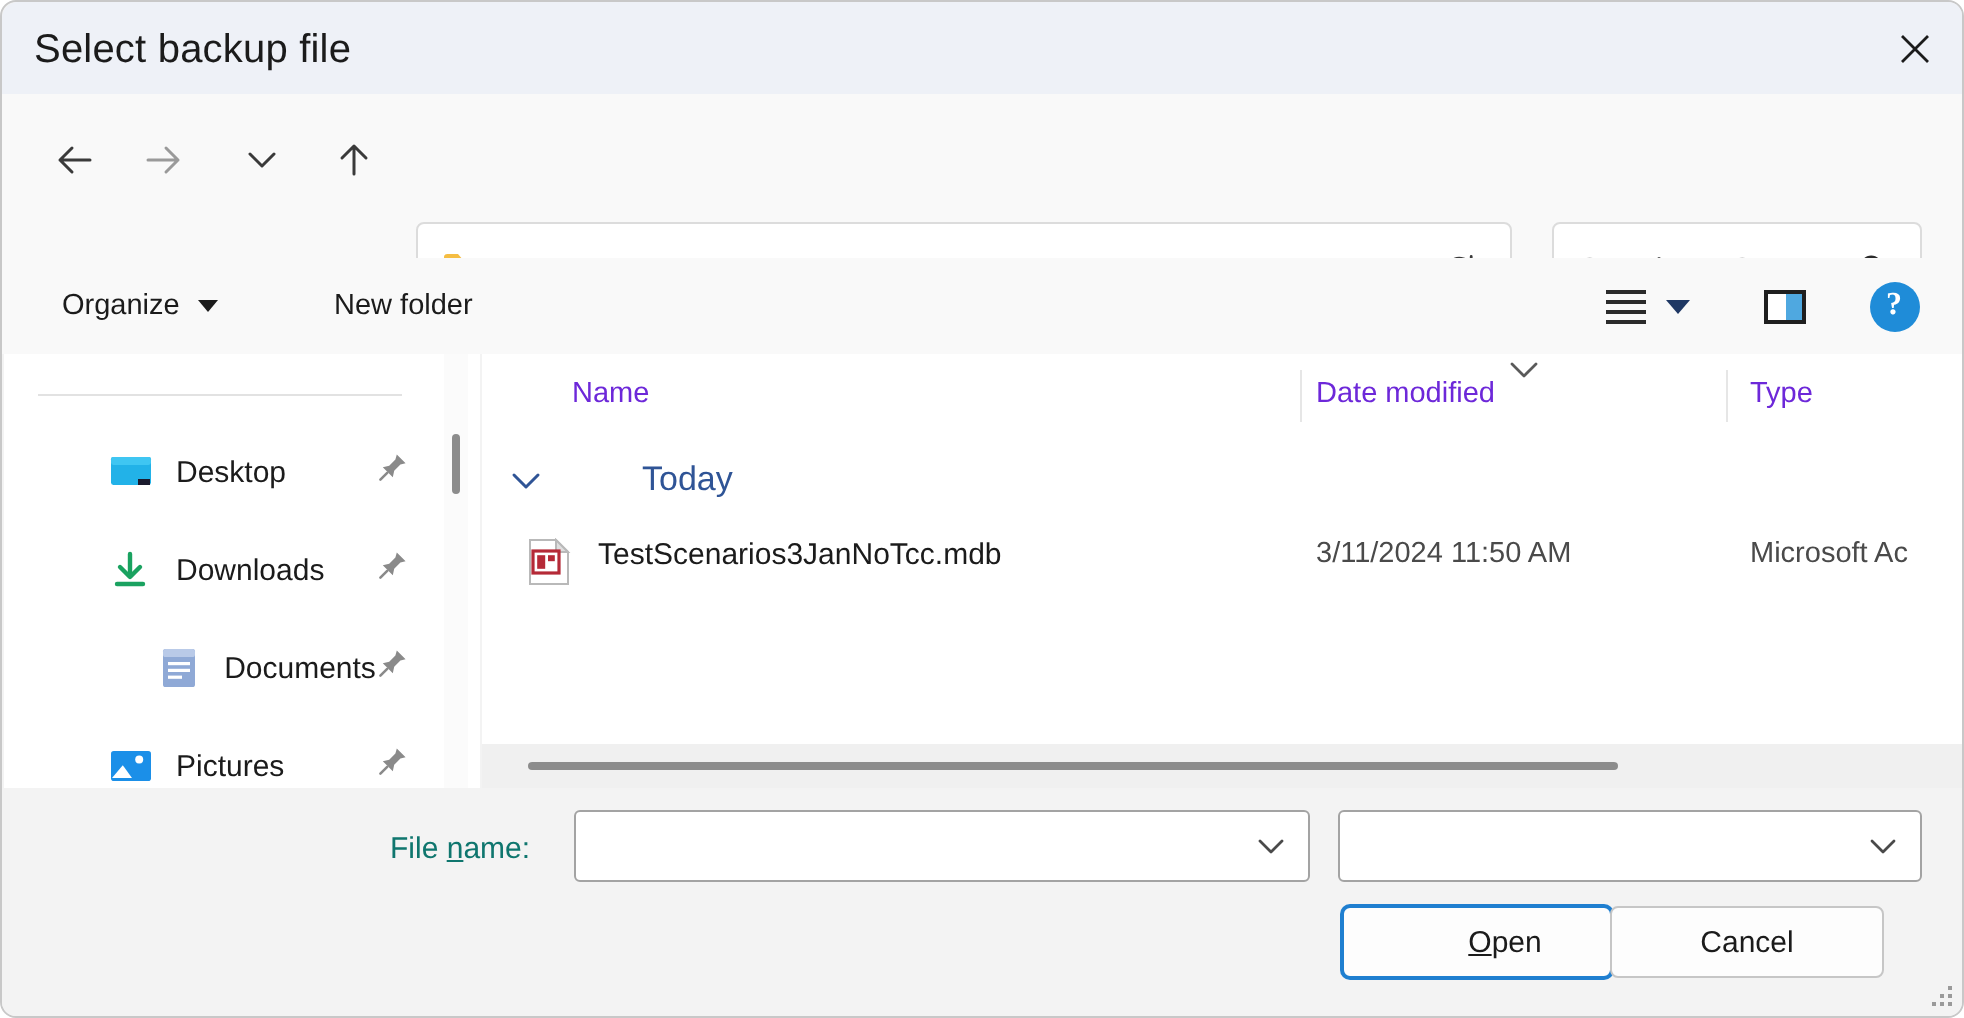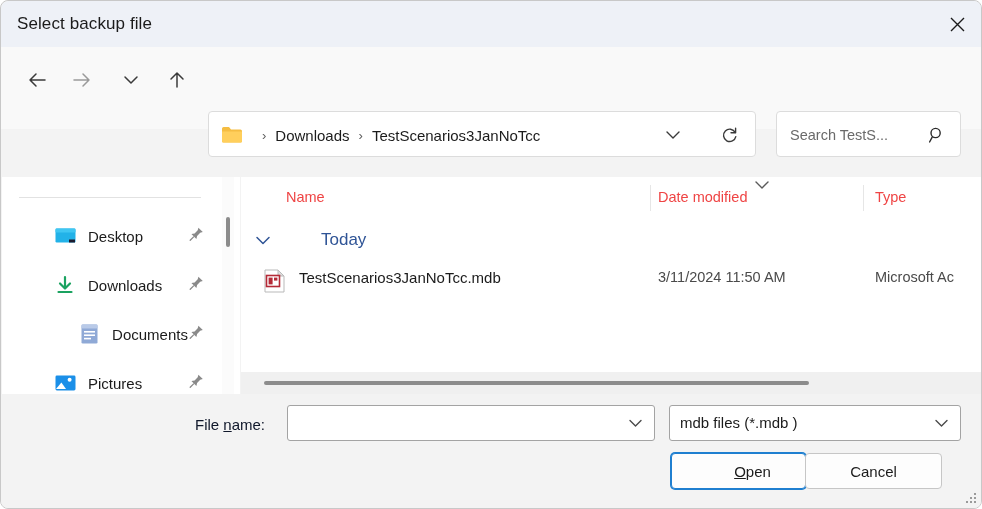--- a/index.html
+++ b/index.html
@@ -31,21 +31,21 @@
     position: absolute;
     left: 0; top: 0;
     width: 982px; height: 46px;
     background: #eef1f7;
     border-top-left-radius: 8px;
     border-top-right-radius: 8px;
   }
   .title-text {
     position: absolute;
     left: 16px; top: 13px;
-    font-size: 17px;
+    font-size: 20px;
     color: #1b1b1b;
     letter-spacing: .1px;
     white-space: nowrap;
   }
   .close-btn {
     position: absolute;
     right: 0; top: 0;
     width: 51px; height: 46px;
     display: flex; align-items: center; justify-content: center;
     border-top-right-radius: 8px;
@@ -256,21 +256,21 @@
   }
   .col-header {
     position: absolute;
     left: 0; top: 0;
     width: 741px; height: 40px;
   }
   .col {
     position: absolute; top: 0; height: 40px;
     display: flex; align-items: center;
     font-size: 14.5px;
-    color: #ef4444;
+    color: #6d28d9;
     white-space: nowrap;
   }
   .col-name { left: 45px; }
   .col-date { left: 417px; }
   .col-type { left: 634px; }
   .col-divider {
     position: absolute; top: 8px;
     width: 1px; height: 26px;
     background: #e6e6e6;
   }
@@ -342,21 +342,21 @@
   .bottom {
     position: absolute;
     left: 0; top: 393px;
     width: 982px; height: 115px;
     background: #f3f3f3;
   }
   .filename-label {
     position: absolute;
     left: 194px; top: 22px;
     font-size: 15px;
-    color: #0f172a;
+    color: #0f766e;
     white-space: nowrap;
   }
   .filename-label u { text-decoration: underline; }
   .filename-box {
     position: absolute;
     left: 286px; top: 11px;
     width: 368px; height: 36px;
     box-sizing: border-box;
     background: #ffffff;
     border: 1px solid #a3a3a3;
@@ -487,20 +487,49 @@
       <div class="search-input">Search TestS...</div>
       <div class="search-icon">
         <svg width="18" height="18" viewBox="0 0 18 18">
           <circle cx="7.6" cy="7" r="4.6" stroke="#2b2b2b" stroke-width="1.4" fill="none"></circle>
           <path d="M4.2 11.2 L1.6 16" stroke="#2b2b2b" stroke-width="1.4" stroke-linecap="round"></path>
         </svg>
       </div>
     </div>
   </div>
 
+  <div class="toolbar">
+    <div class="tb-item tb-organize">
+      <span>Organize</span>
+      <span class="caret-down"></span>
+    </div>
+    <div class="tb-item tb-newfolder">
+      <span>New folder</span>
+    </div>
+
+    <div class="tb-right tb-view">
+      <span class="view-lines">
+        <i></i>
+          <i></i>
+          <i></i>
+          <i></i>
+      </span>
+      <span class="view-caret"></span>
+    </div>
+
+    <div class="tb-right tb-pane">
+      <span class="pane-icon">
+          <span></span>
+        </span>
+    </div>
+
+    <div class="tb-right tb-help">
+      <span class="help-icon">?</span>
+    </div>
+  </div>
 
   <div class="sidebar">
     <div class="sidebar-sep"></div>
 
     <div class="side-item" style="top:40px;">
       <span class="side-ico">
         <svg width="21" height="17" viewBox="0 0 21 17">
           <rect x="0.5" y="0.5" width="20" height="14" rx="1.2" fill="#22b2e8"></rect>
           <rect x="0.5" y="0.5" width="20" height="4" rx="1.2" fill="#3fc6f2"></rect>
           <rect x="14" y="11.5" width="6" height="3" fill="#1b1b2e"></rect>
@@ -624,21 +653,20 @@
     <div class="filename-box">
       <div class="filename-value"></div>
       <div class="fn-chev">
         <svg width="15" height="11" viewBox="0 0 15 11">
           <path d="M2 2.5 L7.5 8 L13 2.5" stroke="#4a4a4a" stroke-width="1.4" fill="none" stroke-linecap="round" stroke-linejoin="round"></path>
         </svg>
       </div>
     </div>
 
     <div class="filter-box">
-      <div class="filter-value">mdb files (*.mdb )</div>
       <div class="fn-chev">
         <svg width="15" height="11" viewBox="0 0 15 11">
           <path d="M2 2.5 L7.5 8 L13 2.5" stroke="#4a4a4a" stroke-width="1.4" fill="none" stroke-linecap="round" stroke-linejoin="round"></path>
         </svg>
       </div>
     </div>
 
     <div class="btn btn-open">
       <span><u>O</u><span>pen</span></span>
     </div>

